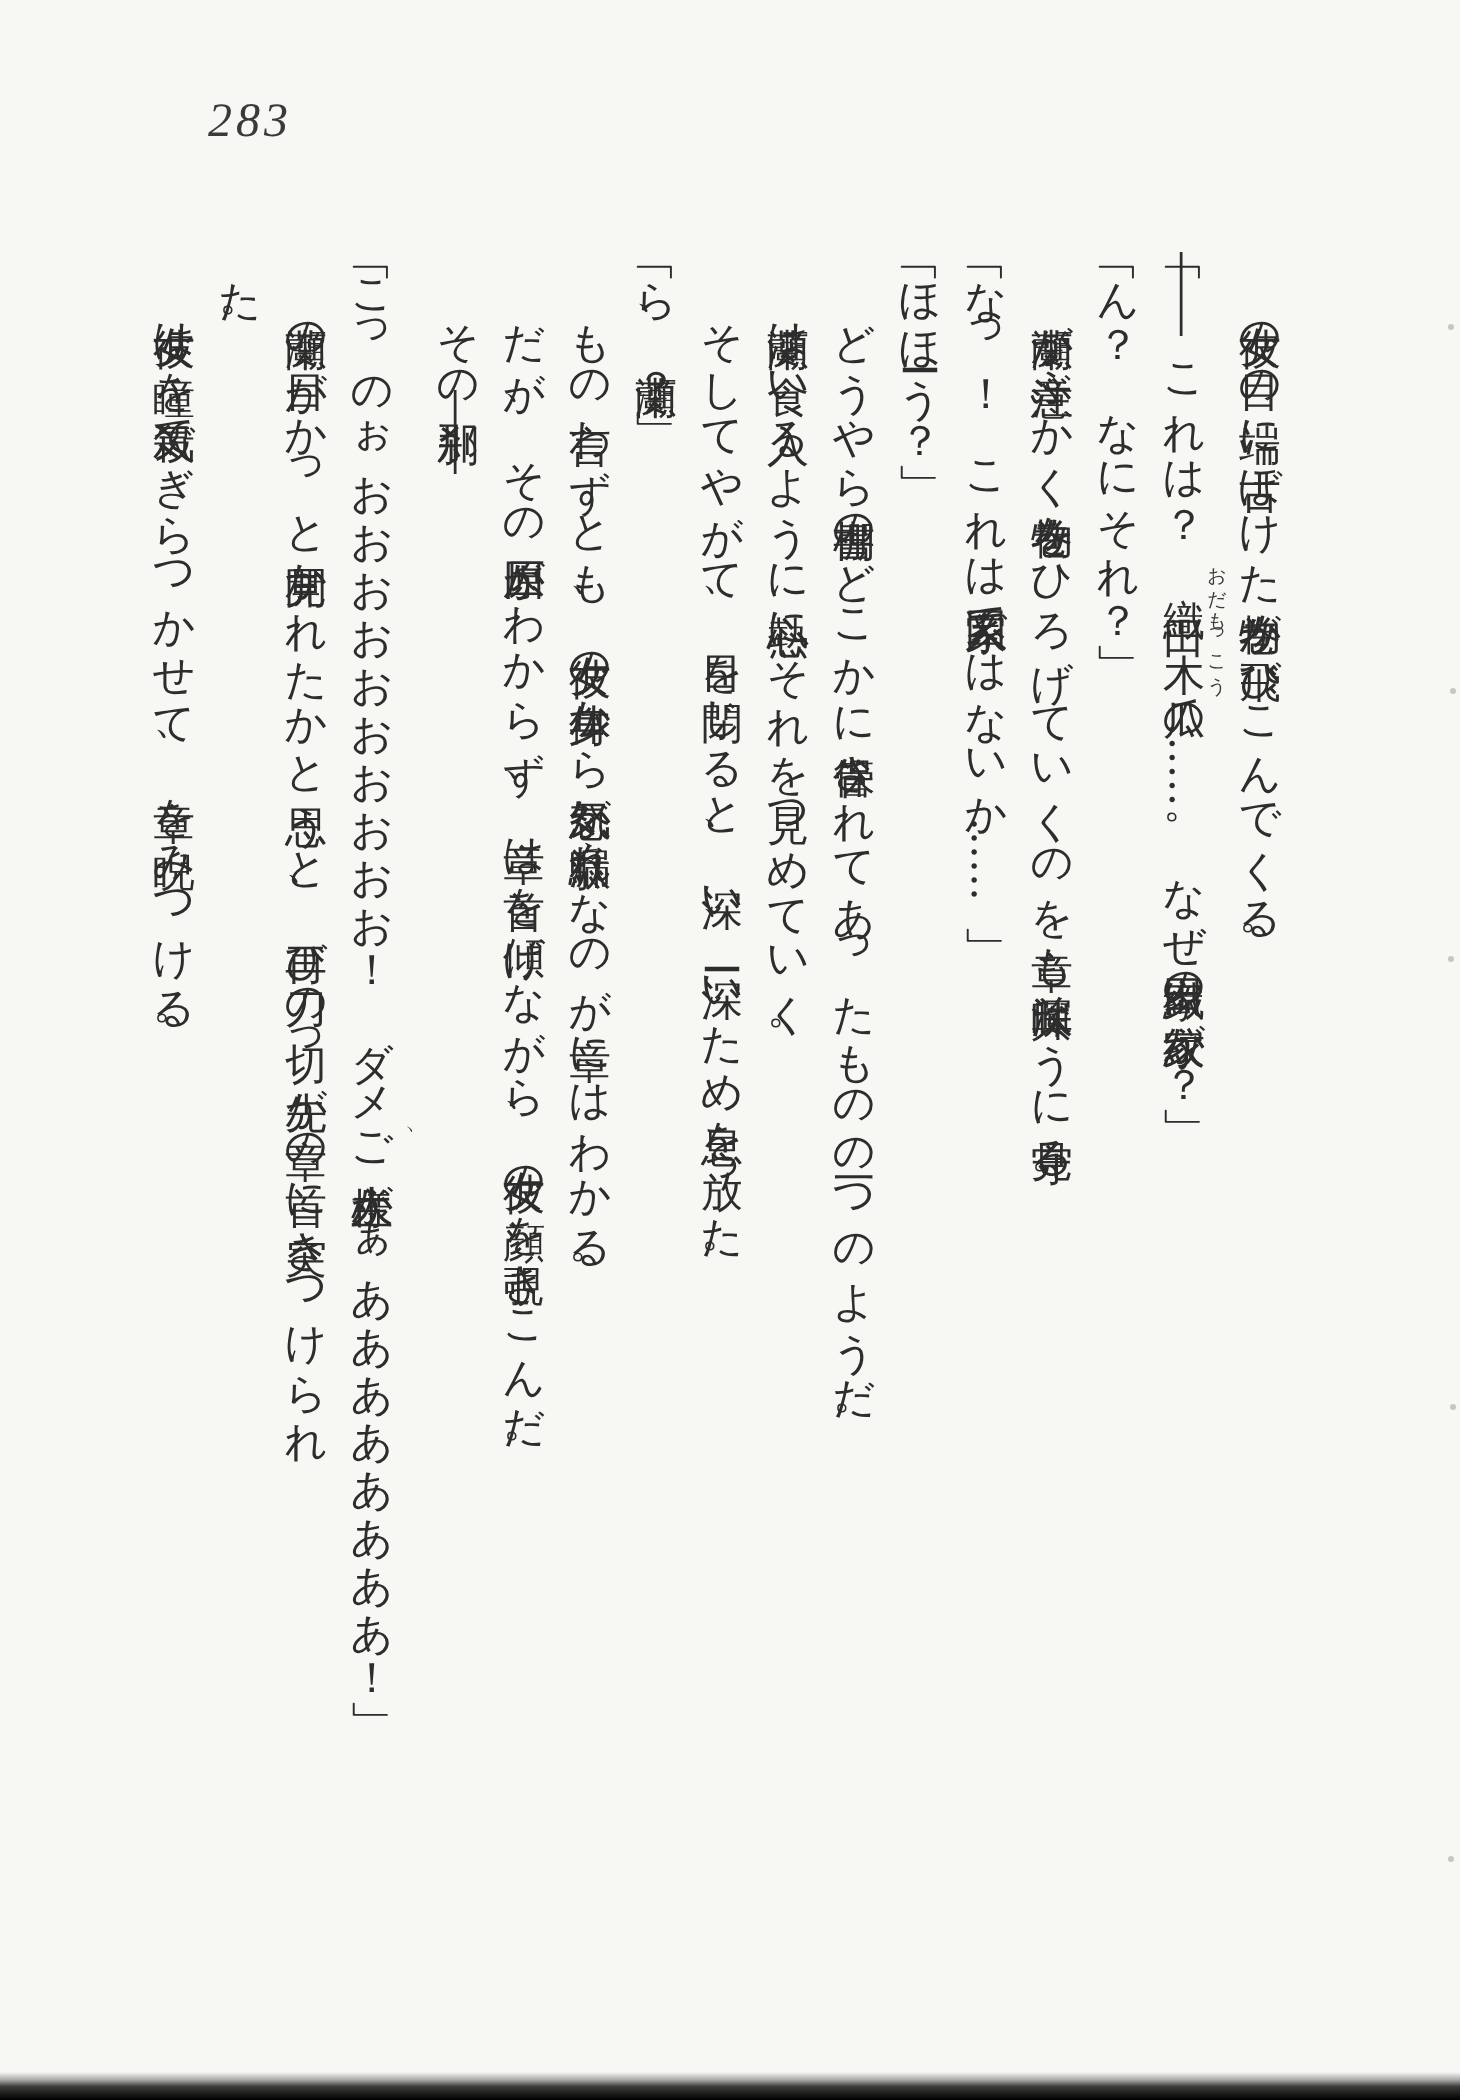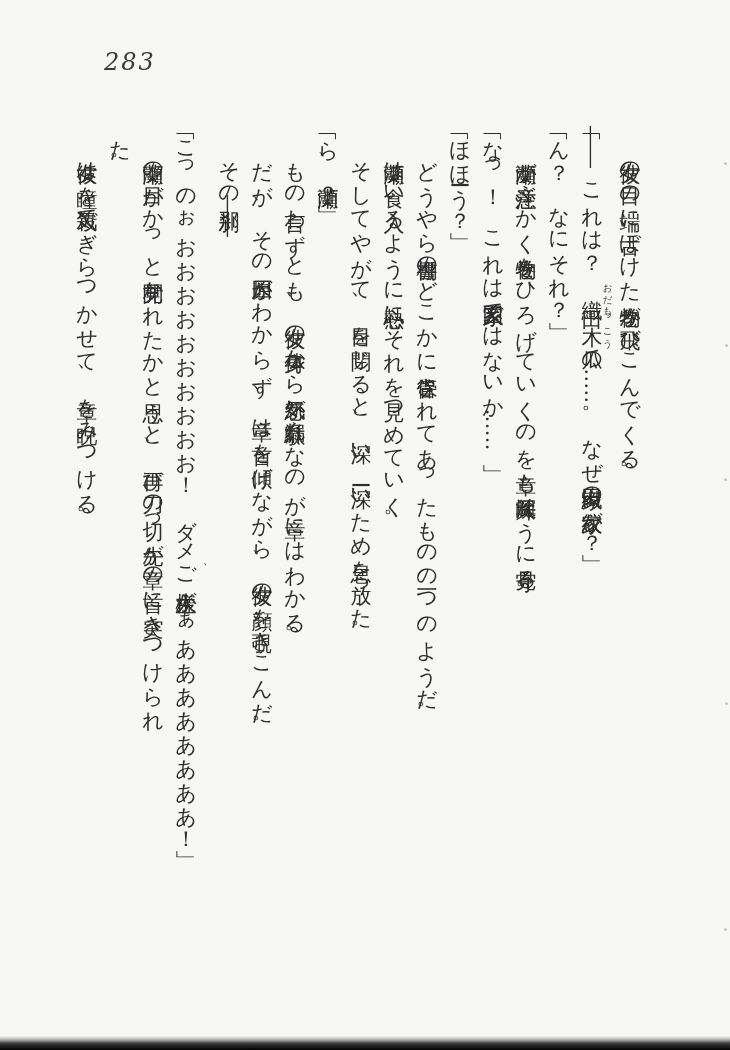--- a/index.html
+++ b/index.html
@@ -9,20 +9,21 @@
     font-family:"DejaVu Serif","Liberation Serif",serif;
   }
   .page{
     position:relative;width:730px;height:1050px;
     background:#f7f7f4;overflow:hidden;
   }
   .page-number{
     position:absolute;top:48px;left:104px;
     font-style:italic;font-size:24px;color:#3a3a3a;
     letter-spacing:2px;
+    font-family:Liberation Serif, serif;
   }
   .text-area{
     position:absolute;top:126px;right:84px;height:810px;
     writing-mode:vertical-rl;
     -webkit-writing-mode:vertical-rl;
     font-size:21px;color:#2d2d2d;
   }
   .col{
     margin:0;padding:0;
     line-height:33px;           

